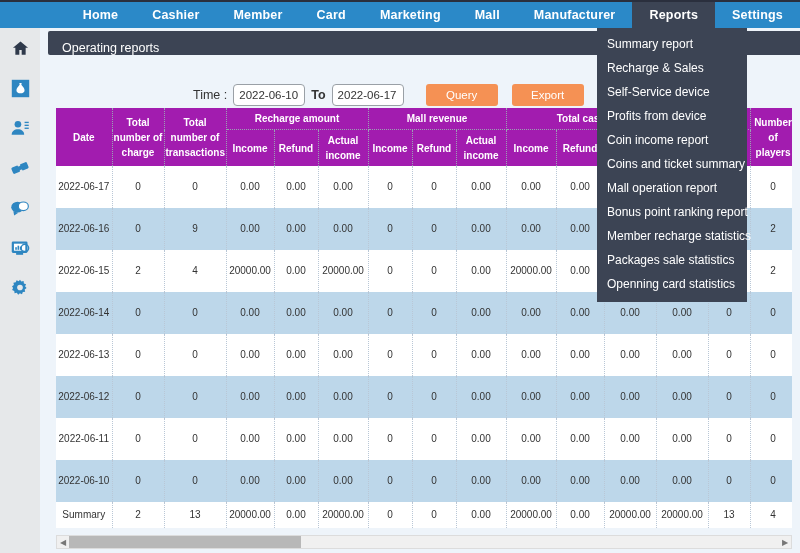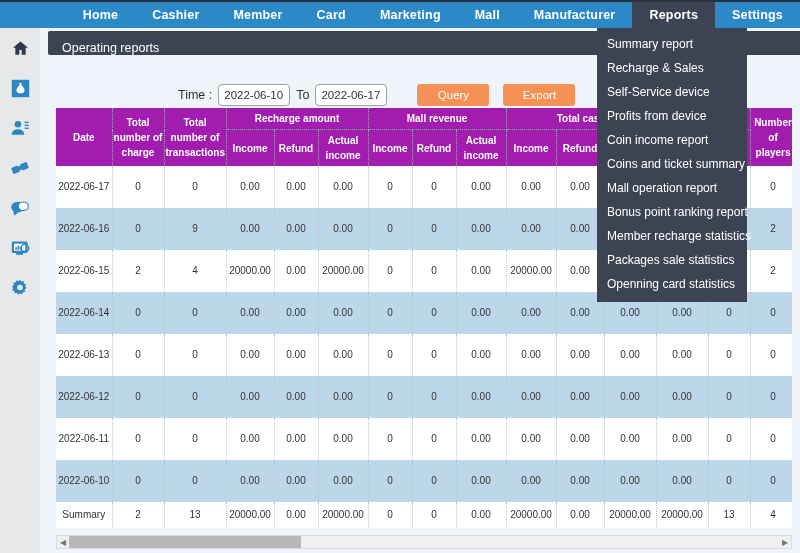--- a/index.html
+++ b/index.html
@@ -49,30 +49,30 @@
   .panel {
     position: absolute; top: 58px; left: 48px; width: 752px; height: 495px;
     background: #eef4fa;
   }
 
   
   .toolbar {
     position: absolute; top: 20px; left: 0; width: 752px; height: 34px;
     display: flex; align-items: center; padding-left: 130px;
   }
-  .toolbar .tlabel { font-size: 12.5px; color: #333; margin-right: 6px; }
+  .toolbar .tlabel { font-size: 12.5px; color: #333; margin-right: 6px; margin-left: 15px; }
   .toolbar .dateinput {
     width: 72px; height: 22px; border: 1px solid #9aa0a6; border-radius: 4px;
     background: #fff; font-size: 11.5px; color: #333;
     padding: 0 5px; font-family: "Liberation Sans", sans-serif;
   }
-  .toolbar .tto { font-size: 12.5px; color: #333; margin: 0 6px; }
+  .toolbar .tto { font-size: 12.5px; color: #333; margin: 0 6px; font-weight: bold; }
   .toolbar .obtn {
     background: #f59154; color: #fff; border: none; border-radius: 3px;
-    width: 72px; height: 22px; font-size: 11.5px; margin-left: 30px;
+    width: 72px; height: 22px; font-size: 11.5px; margin-left: 22px;
     cursor: pointer; font-family: "Liberation Sans", sans-serif;
   }
   .toolbar .obtn.export { margin-left: 14px; }
 
   
   .tablewrap {
     position: absolute; top: 50px; left: 8px; width: 736px; height: 420px;
     overflow: hidden; background: #fff;
   }
   table.rpt { border-collapse: collapse; table-layout: fixed; width: 740px; }

